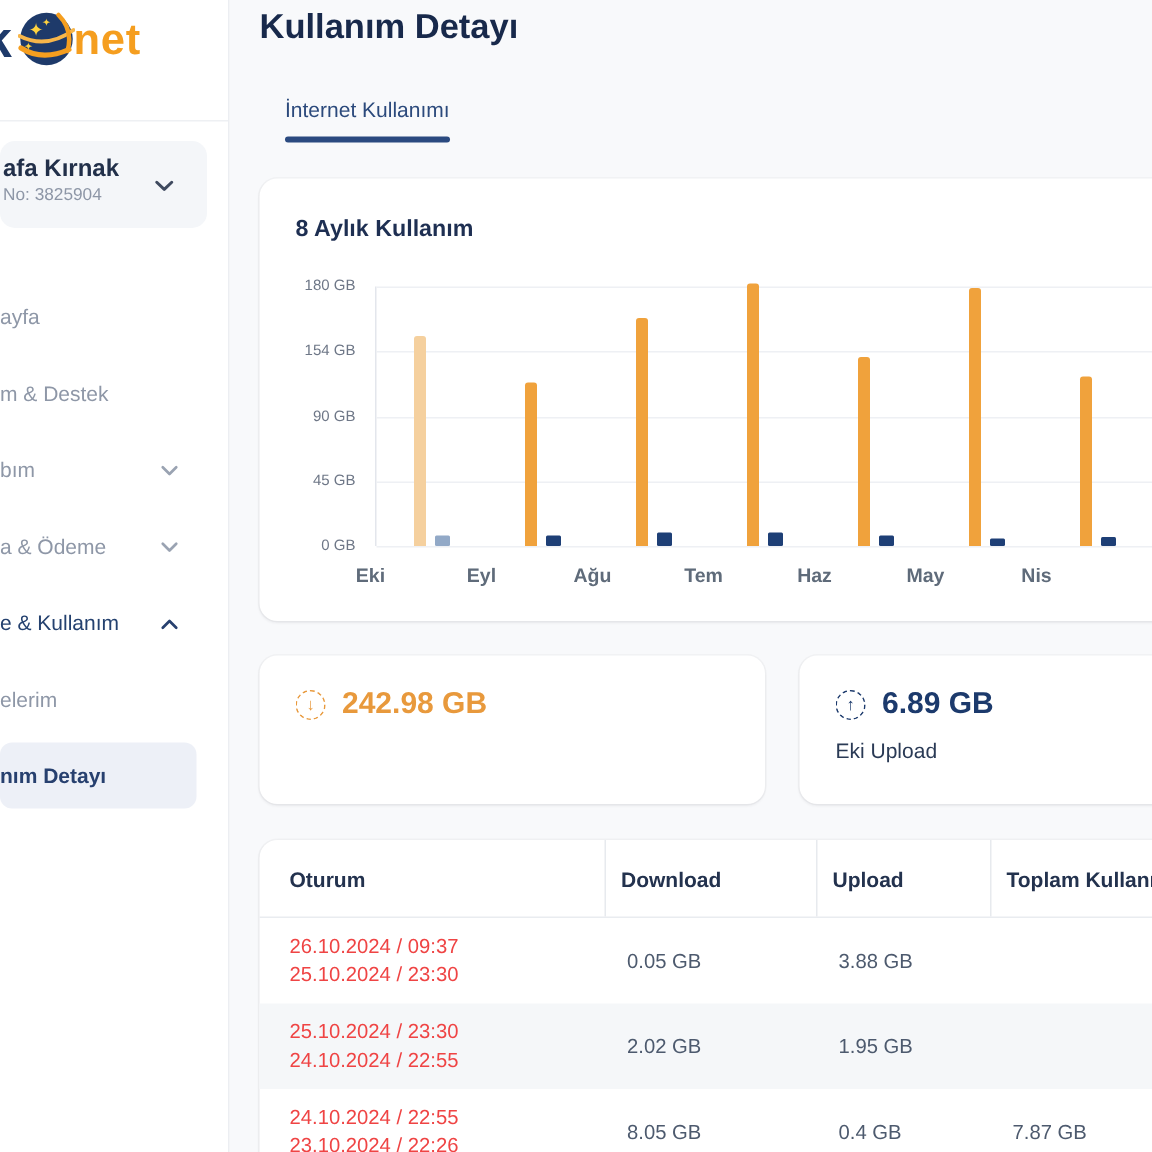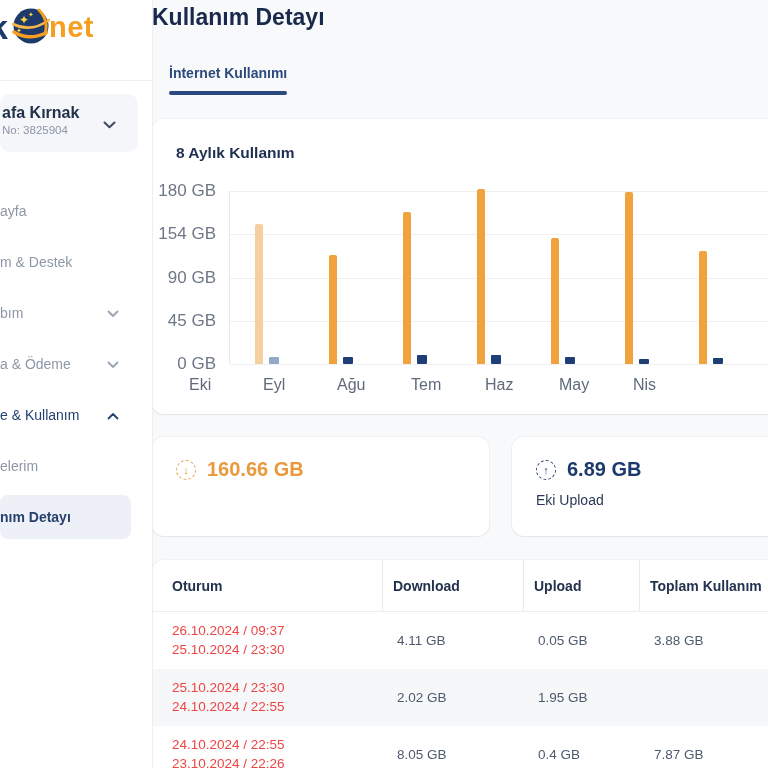--- a/index.html
+++ b/index.html
@@ -29,45 +29,45 @@
     height:51px;display:flex;align-items:center;justify-content:space-between;
     font-size:14px;color:#8e97a7;cursor:pointer;padding-right:33px;position:relative;
   }
   .menu-item .chev{flex:0 0 auto;}
   .menu-item.active{color:#24416f;font-weight:400;}
   .menu-item.selected{
     color:#27406f;font-weight:600;background:#edf0f7;border-radius:8px;
     height:44px;margin:3.5px 21px 3.5px 0;padding-right:20px;
   }
   
-  .main{position:absolute;left:152px;top:0;right:0;bottom:0;background:#f8f9fb;box-sizing:border-box;}
+  .main{position:absolute;left:152px;top:0;right:0;bottom:0;background:#f8f9fb;padding-left:21px;box-sizing:border-box;}
   .page-title{margin:0;padding-top:3px;font-size:23px;font-weight:700;color:#18294b;line-height:29px;}
   .tabbar{margin-top:30px;display:flex;}
   .tab{cursor:pointer;padding:0 17px;}
-  .tab-label{font-size:14px;font-weight:700;color:#2c4a7c;line-height:22px;display:block;}
+  .tab-label{font-size:14px;font-weight:400;color:#2c4a7c;line-height:22px;display:block;}
   .tab-underline{height:4px;border-radius:2px;background:#2b4a80;margin-top:7px;}
   .card{
     background:#fff;border-radius:12px;
     box-shadow:0 1px 2px rgba(16,24,40,.06),0 0 0 1px rgba(16,24,40,.03);
   }
   
   .chart-card{margin-top:24px;width:660px;height:295px;box-sizing:border-box;padding:24px;}
   .chart-title{font-size:15.5px;font-weight:700;color:#1e2f52;margin:0 0 28px 0;line-height:20px;}
   .chart-wrap{display:flex;}
   .yaxis{width:40px;position:relative;height:173px;flex:0 0 auto;}
-  .ytick{position:absolute;right:0;transform:translateY(-50%);font-size:17px;color:#6e7787;white-space:nowrap;}
+  .ytick{position:absolute;right:0;transform:translateY(-50%);font-size:10px;color:#6e7787;white-space:nowrap;}
   .plot{flex:1;margin-left:13px;position:relative;height:173px;border-left:1px solid #e3e6ec;}
   .gridline{position:absolute;left:0;right:0;height:1px;background:#eef0f4;}
   .bars-row{position:absolute;left:0;top:0;bottom:0;display:flex;}
   .bar-group{width:74px;display:flex;align-items:flex-end;justify-content:center;gap:6px;height:173px;}
   .bar{border-radius:2px 2px 0 0;}
   .bar.dl{width:8px;}
   .bar.ul{width:10px;border-radius:1px;}
   .xaxis{display:flex;margin-left:13px;margin-top:12px;}
-  .xlabel{width:74px;text-align:left;font-size:16px;color:#5f6b7a;}
+  .xlabel{width:74px;text-align:center;font-size:13px;color:#5f6b7a;font-weight:bold;}
   
   .cards-row{display:flex;gap:23px;margin-top:23px;}
   .sum-card{width:337px;height:99px;box-sizing:border-box;padding:21px 24px;flex:0 0 auto;}
   .sum-top{display:flex;align-items:center;gap:11px;}
   .circ-icon{
     width:20px;height:20px;border:1.6px dashed currentColor;border-radius:50%;
     display:inline-flex;align-items:center;justify-content:center;
     font-size:11px;font-weight:700;flex:0 0 auto;box-sizing:border-box;
   }
   .sum-value{font-size:20px;font-weight:700;}
@@ -217,21 +217,21 @@
         <div class="xlabel">Haz</div>
         <div class="xlabel">May</div>
         <div class="xlabel">Nis</div>
       </div>
   </div>
 
   <div class="cards-row">
     <div class="card sum-card download">
       <div class="sum-top">
         <span class="circ-icon">↓</span>
-        <span class="sum-value">160.66 GB</span>
+        <span class="sum-value">242.98 GB</span>
       </div>
     </div>
     <div class="card sum-card upload">
       <div class="sum-top">
         <span class="circ-icon">↑</span>
         <span class="sum-value">6.89 GB</span>
       </div>
       <div class="sum-label">Eki Upload</div>
     </div>
   </div>
@@ -242,21 +242,20 @@
         <div class="th">Download</div>
         <div class="th">Upload</div>
         <div class="th">Toplam Kullanım</div>
       </div>
     <div id="tbody">
         <div class="t-row">
           <div class="td session">
             <div>26.10.2024 / 09:37</div>
             <div>25.10.2024 / 23:30</div>
           </div>
-          <div class="td">4.11 GB</div>
           <div class="td">0.05 GB</div>
           <div class="td">3.88 GB</div>
         </div>
         <div class="t-row alt">
           <div class="td session">
             <div>25.10.2024 / 23:30</div>
             <div>24.10.2024 / 22:55</div>
           </div>
           <div class="td">2.02 GB</div>
           <div class="td">1.95 GB</div>

